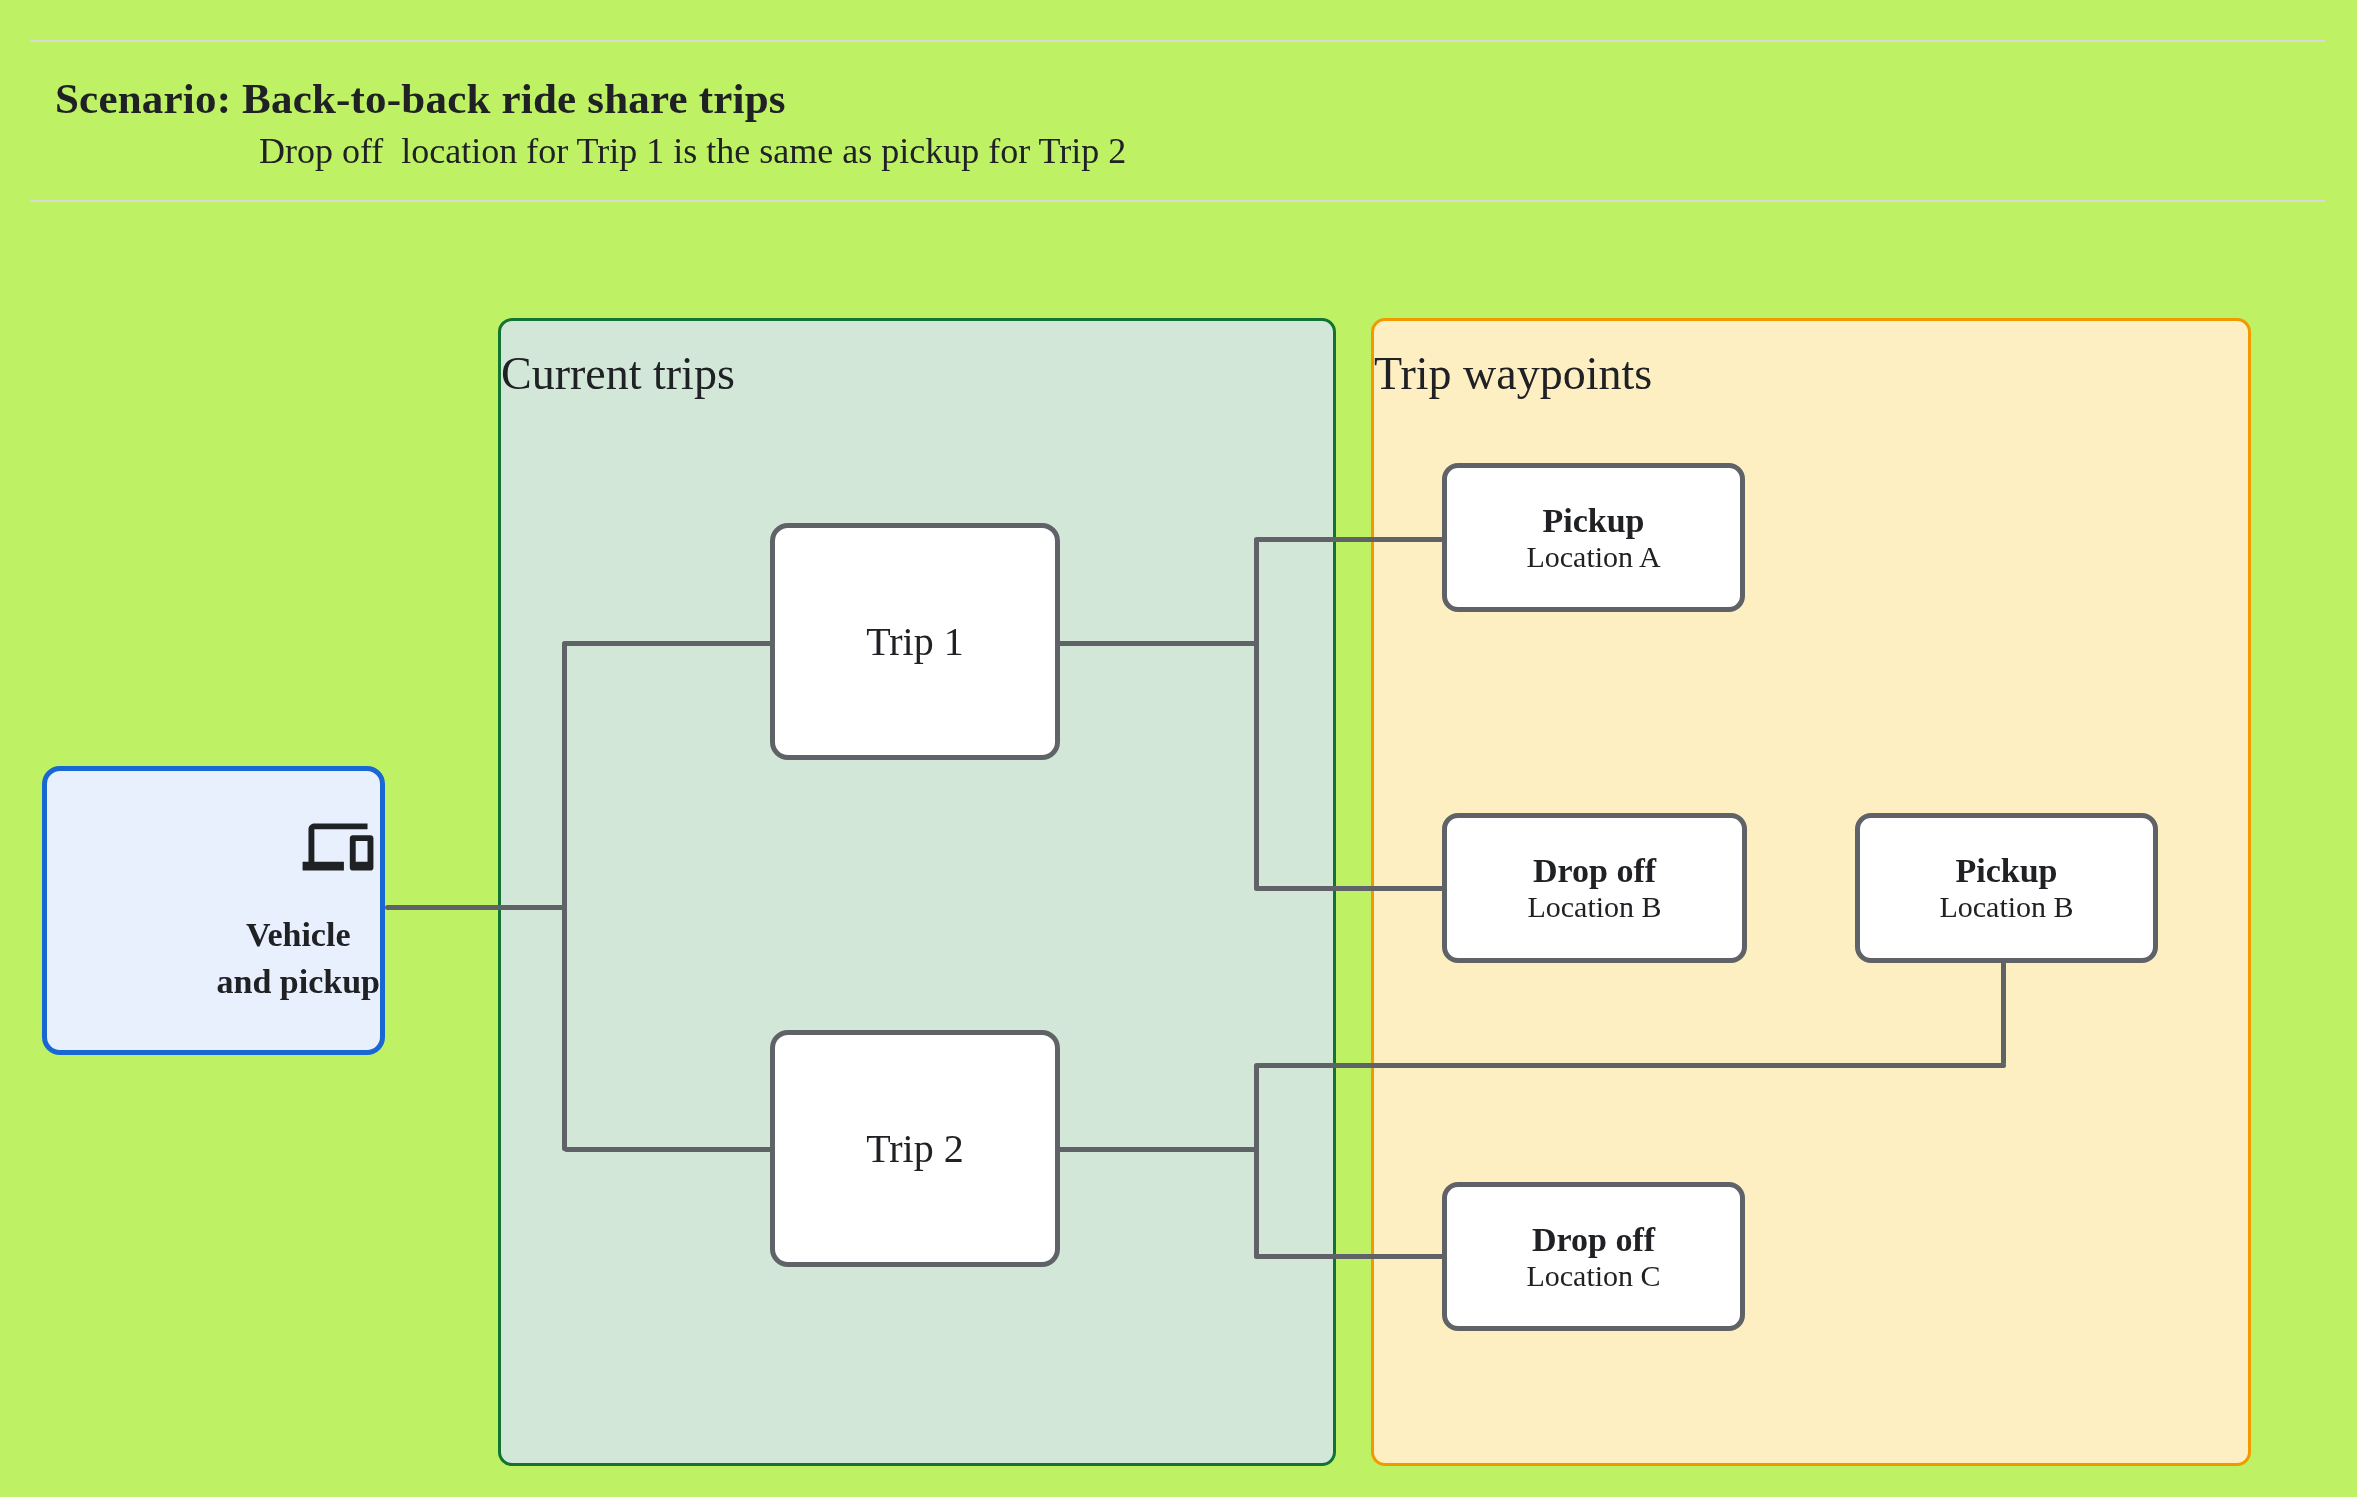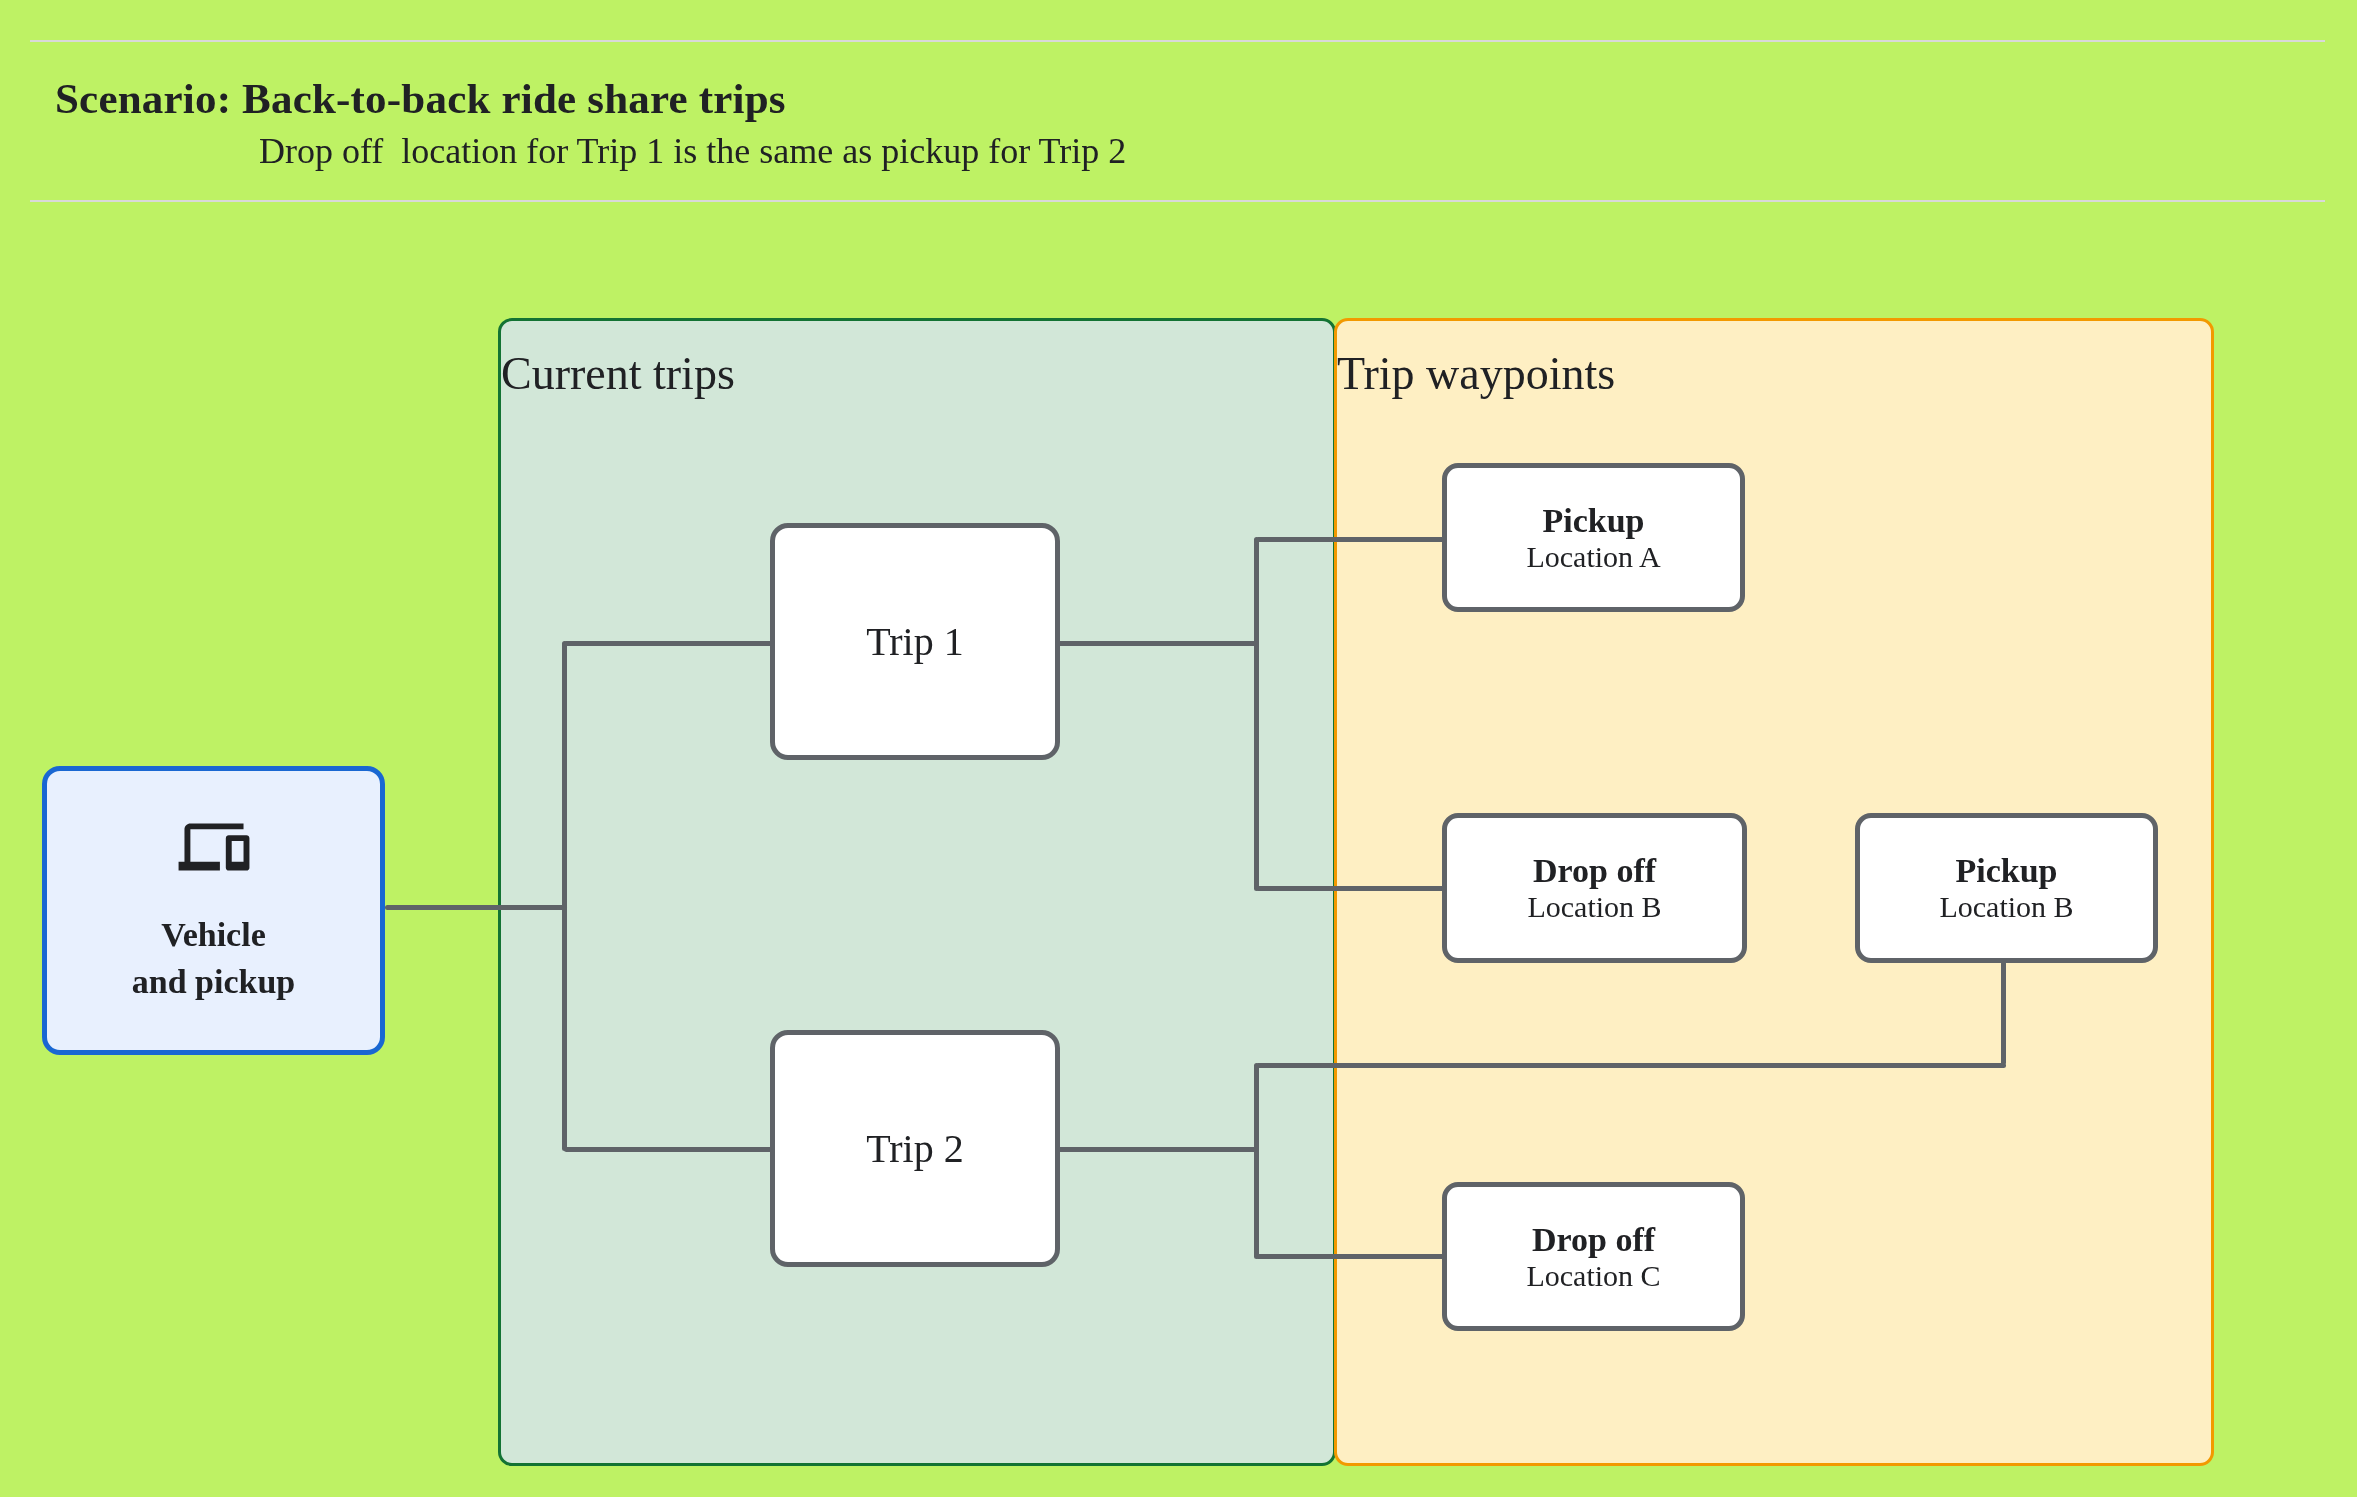--- a/index.html
+++ b/index.html
@@ -12,21 +12,21 @@
   .page-subtitle{position:absolute;left:259px;top:130px;font-size:36px;font-weight:400;white-space:pre-wrap;}
 
   .panel{position:absolute;border-radius:14px;z-index:1;}
   .panel.green{background:var(--green_fill,#d2e7d8);border:3px solid var(--green_border,#137333);}
   .panel.orange{background:var(--orange_fill,#feefc3);border:3px solid var(--orange_border,#f29900);}
   .panel-title{position:absolute;top:26px;left:0;width:100%;text-align:left;font-size:46px;font-weight:400;color:var(--text_dark,#202124);}
 
   .wire{position:absolute;background:var(--wire_gray,#5f6368);z-index:2;border-radius:3px;}
 
   .node{position:absolute;z-index:3;display:flex;flex-direction:column;align-items:center;justify-content:center;text-align:center;box-sizing:border-box;}
-  .node.vehicle{background:var(--blue_fill,#e8f0fe);border:5px solid var(--accent_blue,#1967d2);border-radius:18px;gap:34px;}
+  .node.vehicle{background:var(--blue_fill,#e8f0fe);border:5px solid var(--accent_blue,#1967d2);border-radius:18px;gap:34px;align-items:flex-end;}
   .vehicle-label{font-size:34px;font-weight:700;line-height:1.38;}
   .node.trip{background:#fff;border:5px solid var(--wire_gray,#5f6368);border-radius:18px;text-align:center;}
   .trip-label{font-size:40px;font-weight:500;}
   .node.waypoint{background:#fff;border:5px solid var(--wire_gray,#5f6368);border-radius:16px;}
   .wp-title{font-size:34px;font-weight:700;line-height:1.15;}
   .wp-sub{font-size:30px;font-weight:400;line-height:1.15;}
   .icon-devices{display:block;}
 </style>
 </head>
 <body>
@@ -34,21 +34,21 @@
 <div class="canvas">
 
   <div class="divider" style="left:30px;top:40px;width:2295px;"></div>
   <div class="page-title">Scenario: Back-to-back ride share trips</div>
   <div class="page-subtitle">Drop off  location for Trip 1 is the same as pickup for Trip 2</div>
   <div class="divider" style="left:30px;top:200px;width:2295px;"></div>
 
   <div class="panel green" style="left:498px;top:318px;width:832px;height:1142px;">
     <div class="panel-title">Current trips</div>
   </div>
-  <div class="panel orange" style="left:1334px;top:318px;width:874px;height:1142px;">
+  <div class="panel orange" style="left:1371px;top:318px;width:874px;height:1142px;">
     <div class="panel-title">Trip waypoints</div>
   </div>
 
   <div class="wire" style="left:385px;top:905px;width:182px;height:5px;"></div>
   <div class="wire" style="left:562px;top:641px;width:5px;height:510px;"></div>
   <div class="wire" style="left:564px;top:641px;width:208px;height:5px;"></div>
   <div class="wire" style="left:564px;top:1147px;width:208px;height:5px;"></div>
   <div class="wire" style="left:1058px;top:641px;width:200px;height:5px;"></div>
   <div class="wire" style="left:1254px;top:537px;width:5px;height:354px;"></div>
   <div class="wire" style="left:1256px;top:537px;width:188px;height:5px;"></div>

